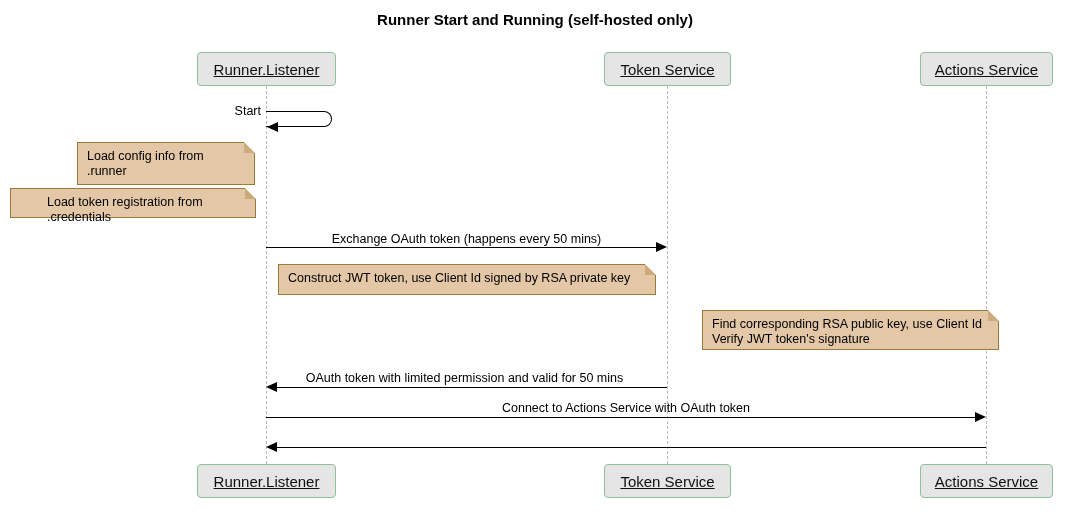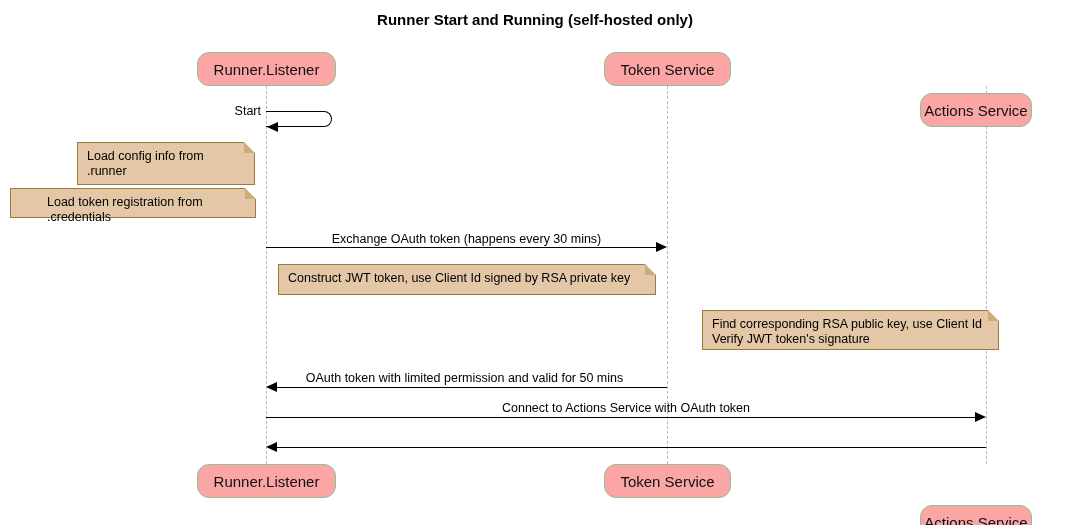--- a/index.html
+++ b/index.html
@@ -5,27 +5,27 @@
   html,body { margin:0; padding:0; background:#ffffff; }
   #canvas {
     position:relative; width:1070px; height:525px; background:#ffffff;
     font-family:"Liberation Sans", sans-serif; color:#111; overflow:hidden;
   }
   .title {
     position:absolute; top:11px; left:0; width:1070px; text-align:center;
     font-size:15px; font-weight:bold; color:#000;
   }
   .participant {
-    position:absolute; height:34px; background:#fca5a5; border:1px solid #8FBF9C;
-    border-radius:12px; display:flex; align-items:center; justify-content:center;
-    font-size:15px; color:#101010; box-sizing:border-box; white-space:nowrap;
+    position:absolute; height:34px; background:#e5e5e5; border:1px solid #8FBF9C;
+    border-radius:4px; display:flex; align-items:center; justify-content:center;
+    font-size:15px; color:#101010; box-sizing:border-box; white-space:nowrap;text-decoration:underline;
   }
   .p-runner  { left:197px; width:139px; }
   .p-token   { left:604px; width:127px; }
-  .p-actions { left:920px; width:112px;margin-top:41px; }
+  .p-actions { left:920px; width:133px; }
   .row-top .participant    { top:52px; }
   .row-bottom .participant { top:464px; }
   .lifeline {
     position:absolute; top:86px; height:378px; width:0;
     border-left:1px dashed #b9b9b9;
   }
   .ll-runner  { left:266px; }
   .ll-token   { left:667px; }
   .ll-actions { left:986px; }
 
@@ -106,21 +106,21 @@
   <div class="msg-label self-label">Start</div>
   <div class="self-loop"></div>
   <div class="arrow-left self-arrow"></div>
 
   <div class="note" id="note-1">Load config info from .runner</div>
   <div class="note" id="note-2">Load token registration from .credentials</div>
   <div class="note" id="note-3">Construct JWT token, use Client Id signed by RSA private key</div>
   <div class="note" id="note-4">Find corresponding RSA public key, use Client Id
 Verify JWT token's signature</div>
 
-  <div class="msg-label" id="m1-label">Exchange OAuth token (happens every 30 mins)</div>
+  <div class="msg-label" id="m1-label">Exchange OAuth token (happens every 50 mins)</div>
   <div class="msg-line" id="m1-line"></div>
   <div class="arrow-right" id="m1-arrow"></div>
 
   <div class="msg-label" id="m2-label">OAuth token with limited permission and valid for 50 mins</div>
   <div class="msg-line" id="m2-line"></div>
   <div class="arrow-left" id="m2-arrow"></div>
 
   <div class="msg-label" id="m3-label">Connect to Actions Service with OAuth token</div>
   <div class="msg-line" id="m3-line"></div>
   <div class="arrow-right" id="m3-arrow"></div>

